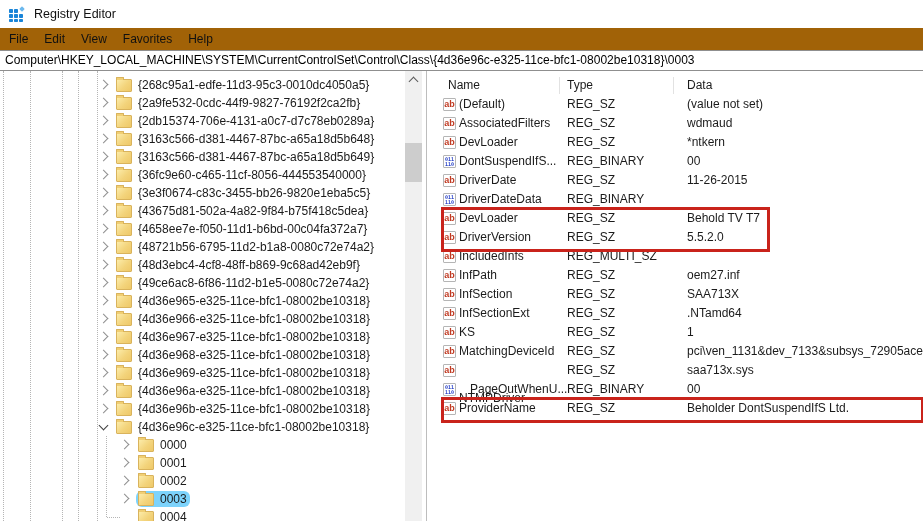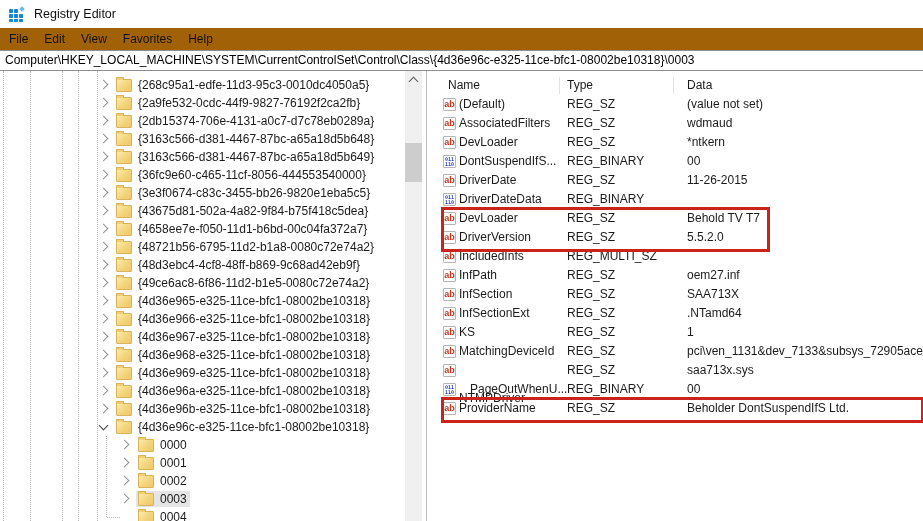--- a/index.html
+++ b/index.html
@@ -29,21 +29,21 @@
   .tree-row{position:absolute;height:18px;display:flex;align-items:center;white-space:nowrap;}
   .chev{position:absolute;width:6px;height:6px;border-top:1.6px solid #8f8f8f;border-right:1.6px solid #8f8f8f;}
   .chev.collapsed{transform:rotate(45deg);}
   .chev.expanded{transform:rotate(135deg);border-color:#3f3f3f;}
   .folder{position:relative;width:14px;height:11px;flex:0 0 auto;margin-right:6px;
           background:linear-gradient(135deg,#fcecaa 0%,#f3d47c 55%,#eec868 100%);
           border:1px solid #d9b35c;border-radius:1px;}
   .folder::before{content:"";position:absolute;left:-1px;top:-3px;width:6px;height:2px;
           background:#f1cf74;border:1px solid #d9b35c;border-bottom:none;border-radius:1px 1px 0 0;}
   .tree-label-wrap{display:flex;align-items:center;padding:1px 3px 1px 2px;}
-  .tree-label-wrap.selected{background:#e5e5e5;}
+  .tree-label-wrap.selected{background:#7dd3fc;border-radius:6px;}
   .tree-label{color:#1b1b1b;}
 
   
   .tree-scroll{position:absolute;left:405px;top:0;width:17px;height:450px;background:#f0f0f0;}
   .scroll-arrow-up{position:absolute;left:5px;top:7px;width:6px;height:6px;
           border-top:1.6px solid #5a5a5a;border-right:1.6px solid #5a5a5a;transform:rotate(-45deg);}
   .scroll-thumb{position:absolute;left:0;top:72px;width:17px;height:39px;background:#cdcdcd;}
 
   .splitter{position:absolute;left:426px;top:0;width:1px;height:450px;background:#bdbdbd;}
 

